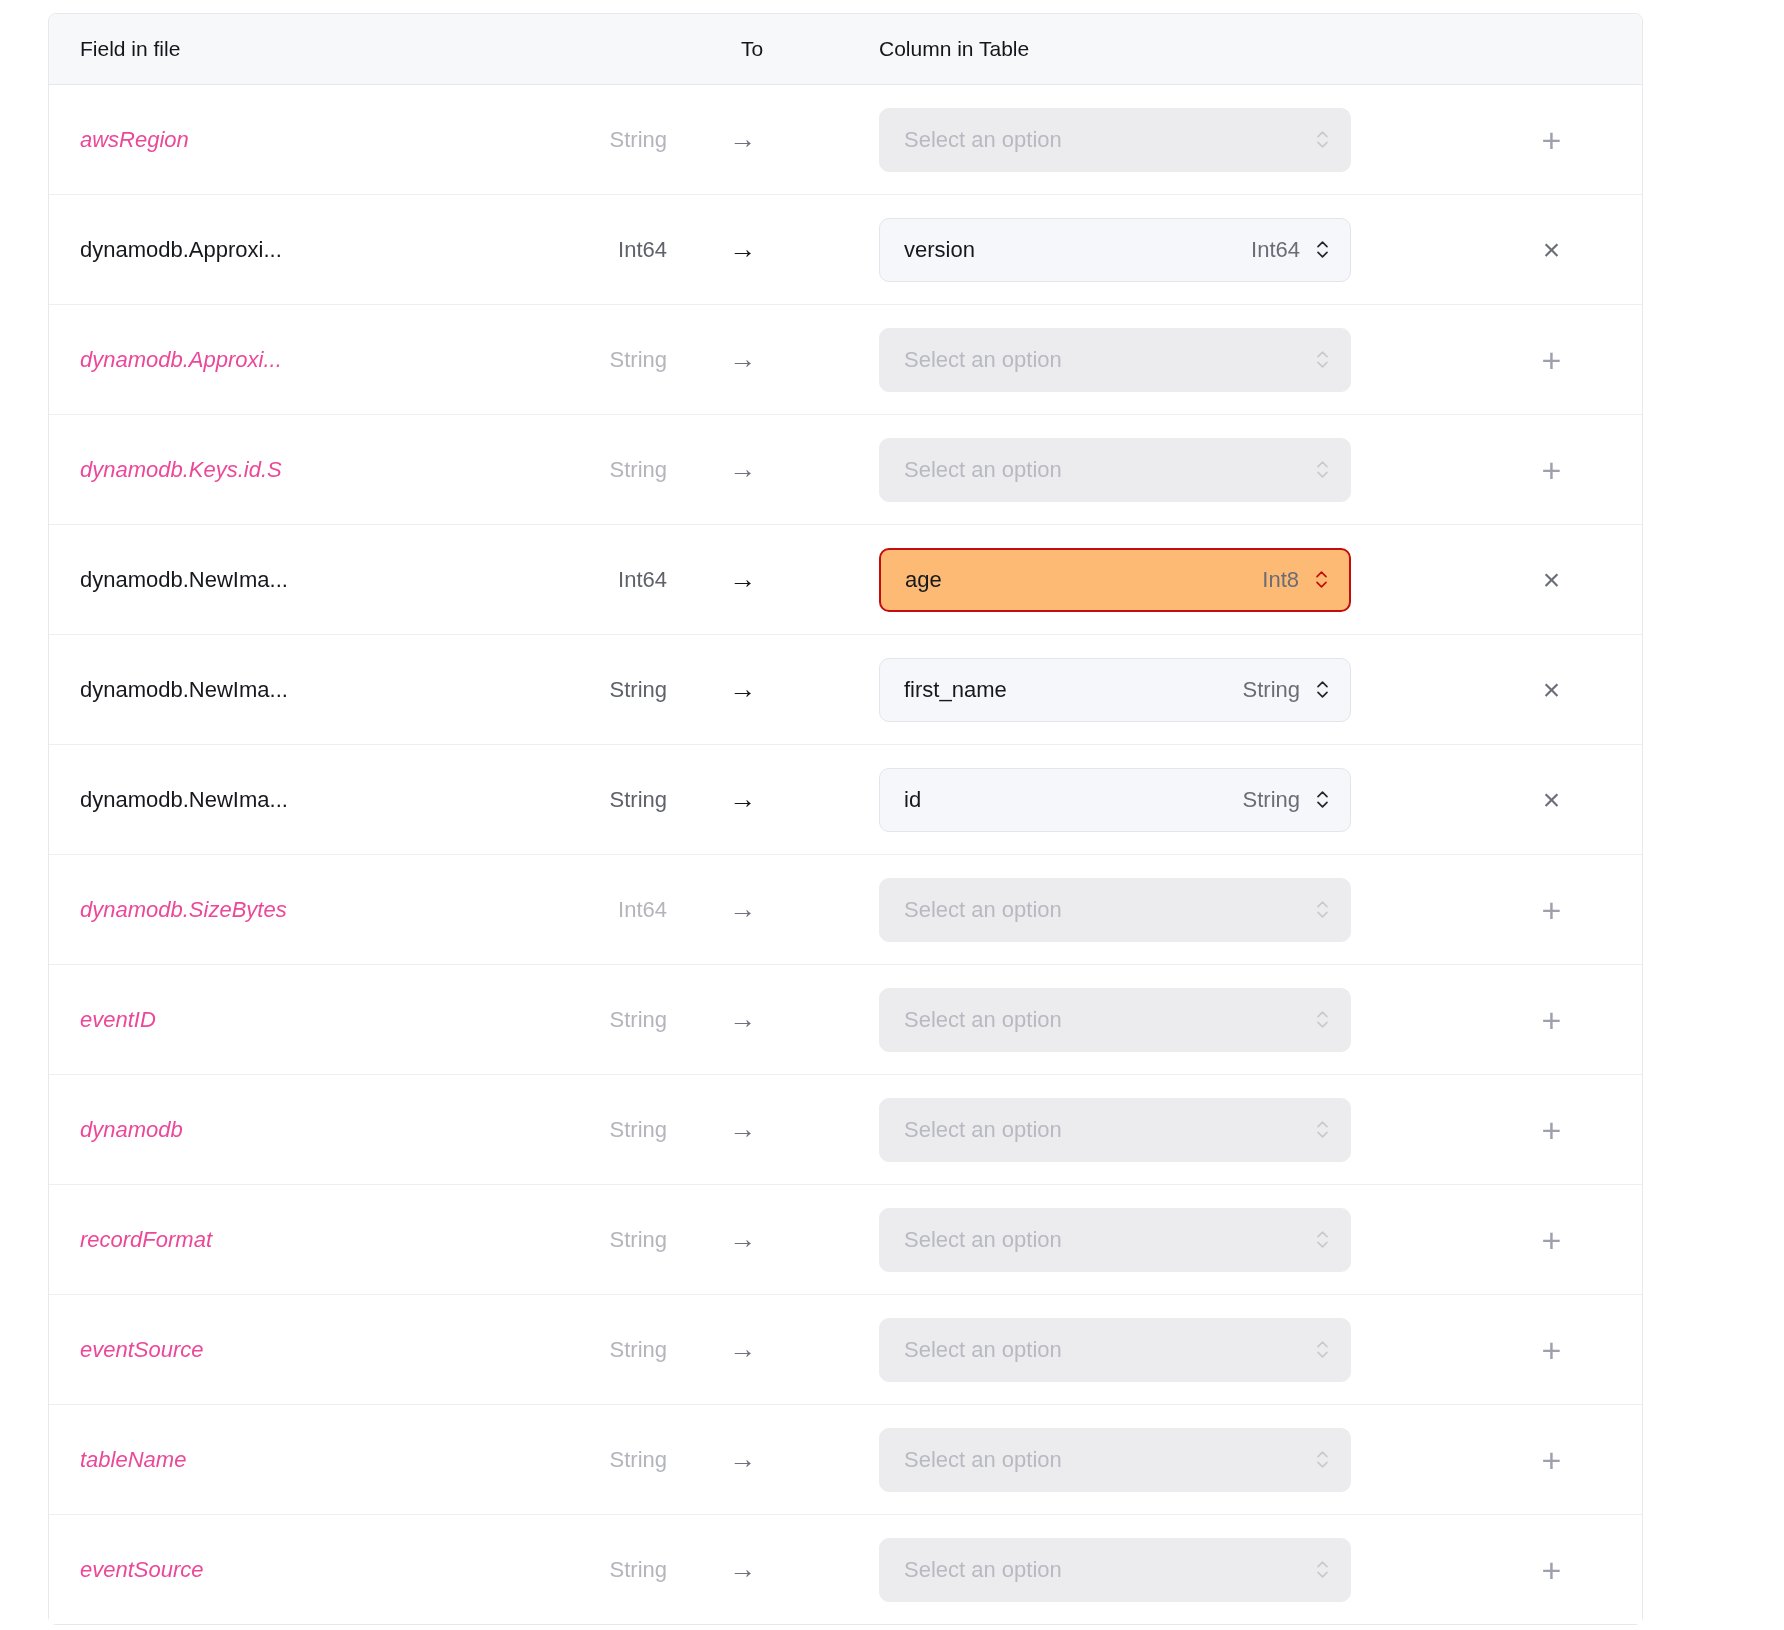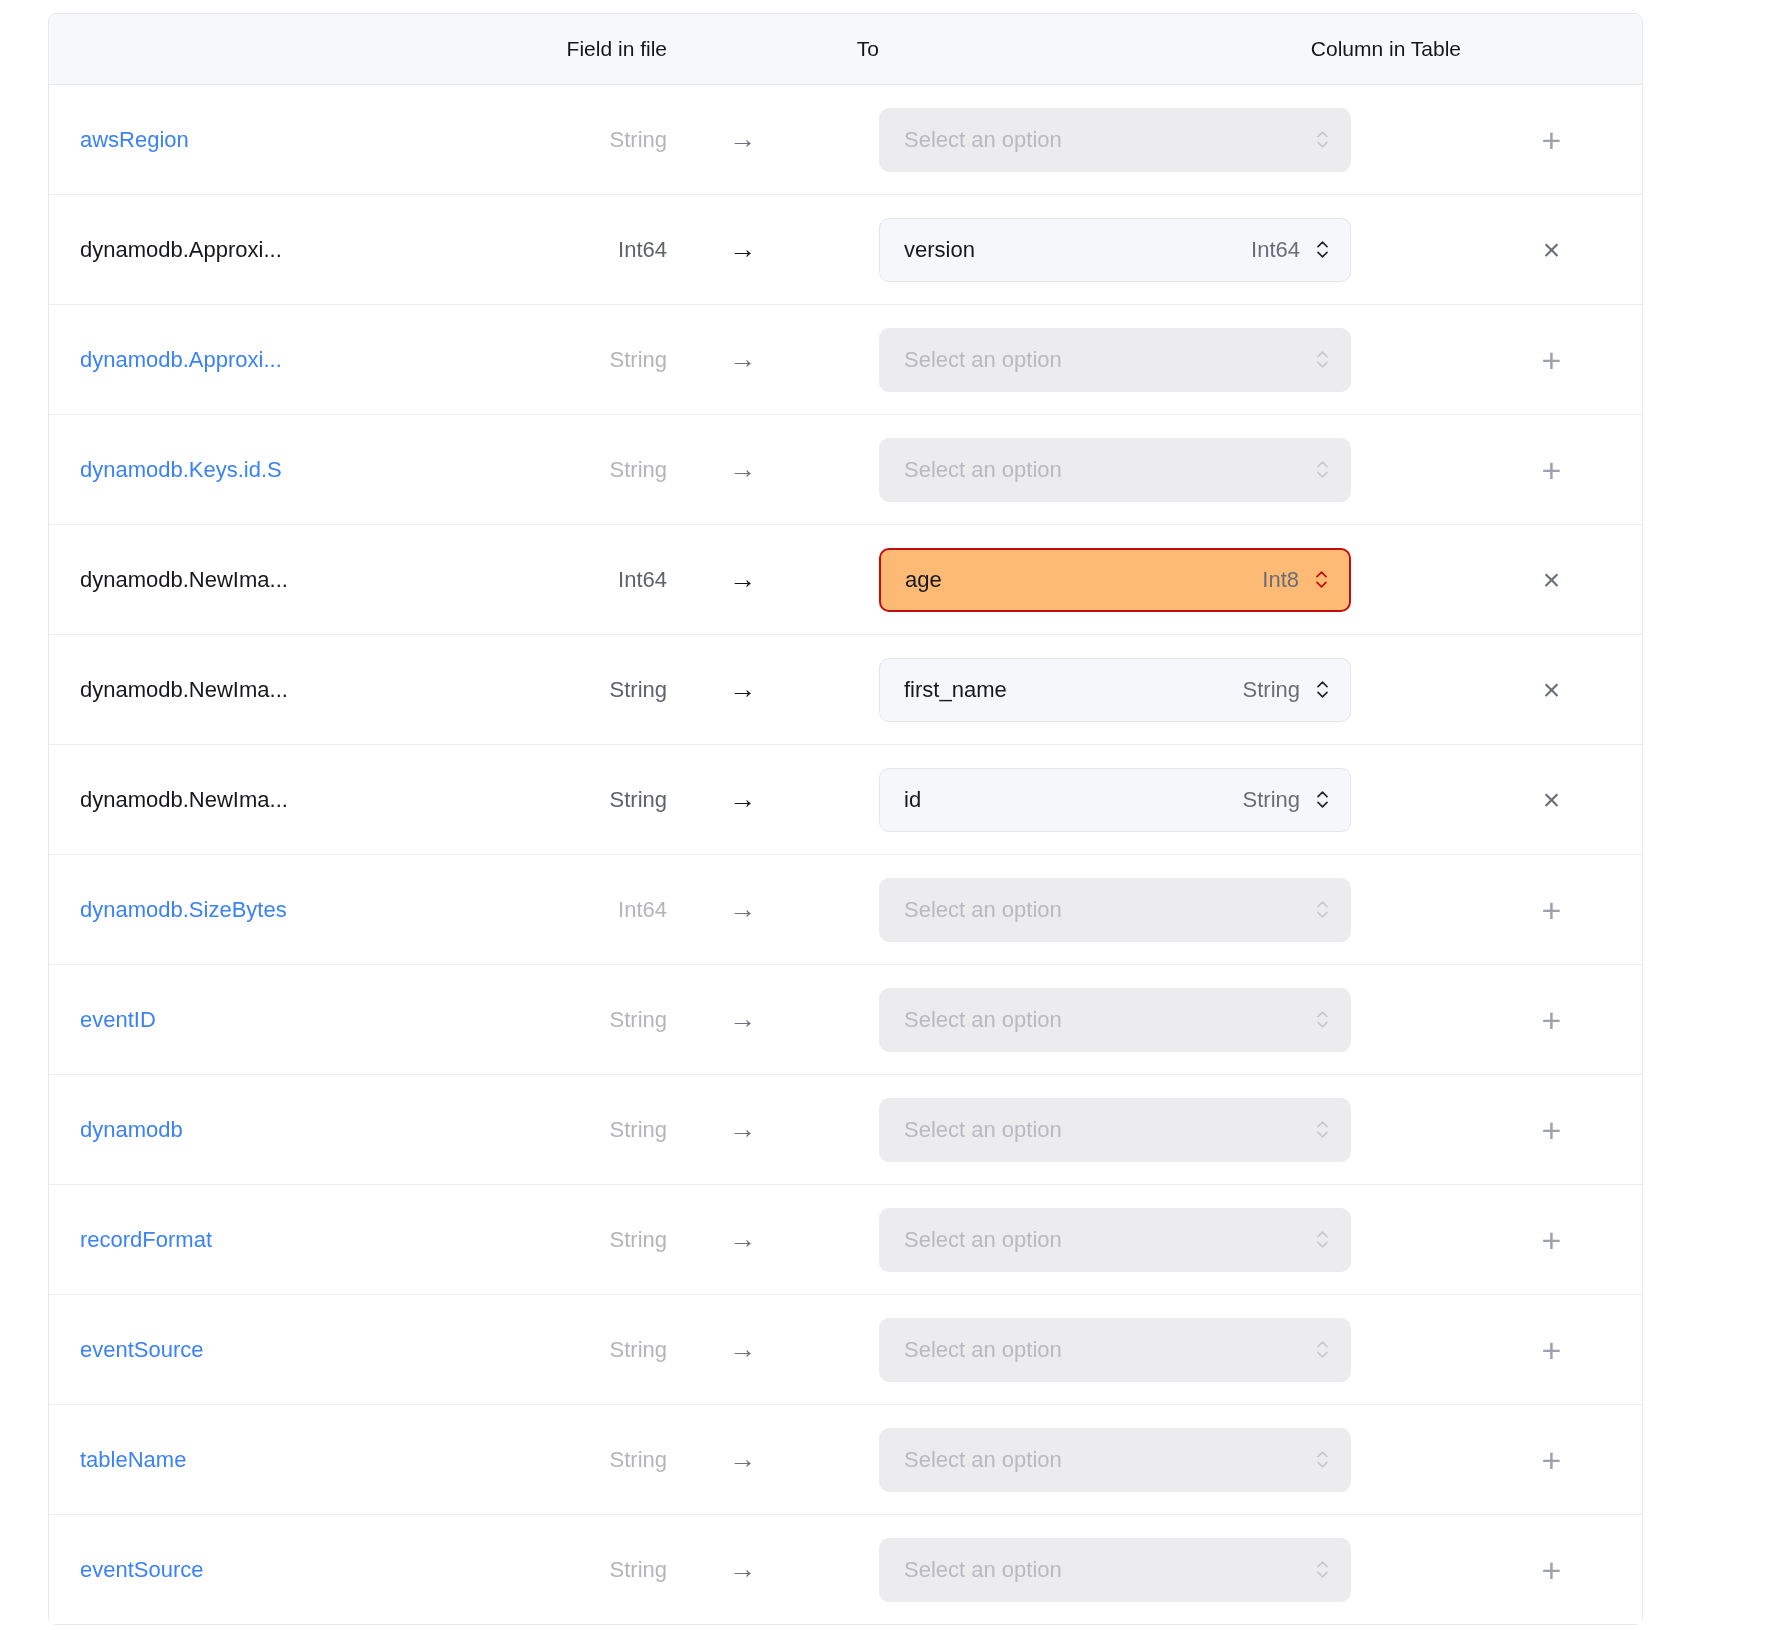--- a/index.html
+++ b/index.html
@@ -28,21 +28,20 @@
     align-items: center;
   }
   .hrow {
     height: 70px;
     background: #f7f8fa;
     border-bottom: 1px solid #e7e8ec;
     border-radius: 8px 8px 0 0;
     font-size: 21px;
     font-weight: 500;
     color: #15161b;
-    text-align: right;
   }
   .h-field { padding-left: 31px; }
   .h-to { padding-left: 74px; }
   .h-col { padding-left: 0; }
   .row {
     height: 109px;
     border-bottom: 1px solid #eeeef2;
     background: #ffffff;
   }
   .row:last-child { border-bottom: none; }
@@ -58,21 +57,21 @@
     font-size: 27px;
     line-height: 1;
   }
   .c-select { width: 472px; }
   .c-action {
     display: flex;
     justify-content: center;
     align-items: center;
   }
   
-  .row.unmapped .f { color: #3b82f6; }
+  .row.unmapped .f { color: #ec4899; font-style: italic; }
   .row.unmapped .t { color: #b4b5bc; }
   .row.unmapped .arrow { color: #6e707a; }
   
   .row.mapped .f, .row.error .f { color: #17181d; }
   .row.mapped .t, .row.error .t { color: #5f616b; }
   .row.mapped .arrow, .row.error .arrow { color: #141519; }
 
   .select {
     height: 64px;
     box-sizing: border-box;

